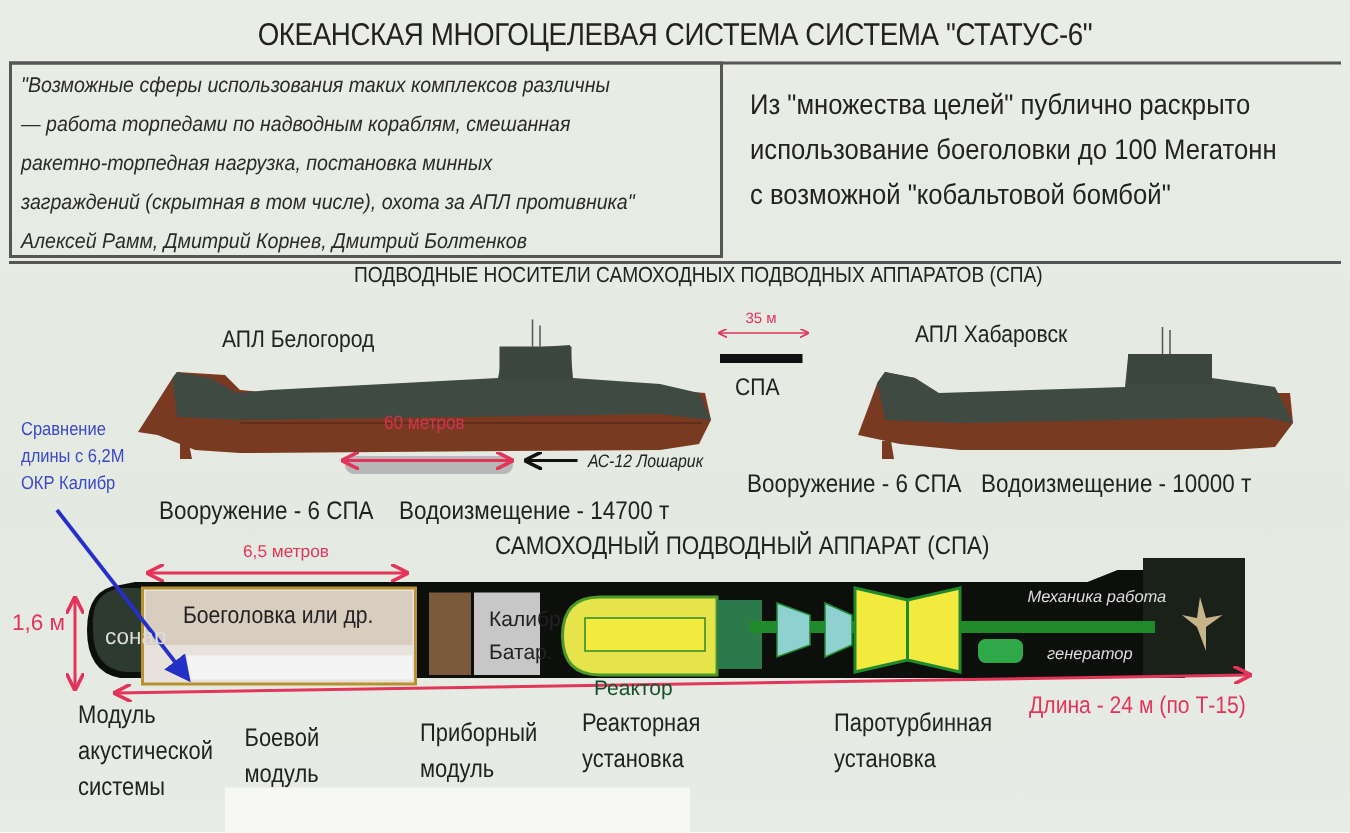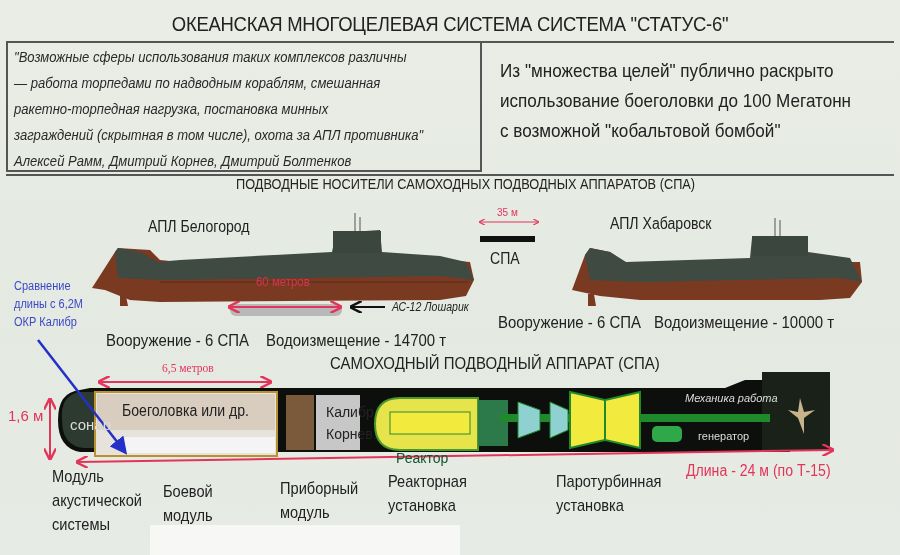--- a/index.html
+++ b/index.html
@@ -132,31 +132,31 @@
 <div class="abs label-l" style="left:498px;top:313px;">Вооружение - 6 СПА</div>
 <div class="abs label-l" style="left:654px;top:313px;">Водоизмещение - 10000 т</div>
 
 <div class="abs blue" style="left:14px;top:277px;">
   <div>Сравнение</div>
   <div>длины с 6,2М</div>
   <div>ОКР Калибр</div>
 </div>
 
 <div class="abs sub2">САМОХОДНЫЙ ПОДВОДНЫЙ АППАРАТ (СПА)</div>
-<div class="abs red" style="left:162px;top:362px;font-size:11.5px;white-space:nowrap;font-family:Liberation Serif, serif;">6,5 метров</div>
+<div class="abs red" style="left:162px;top:362px;font-size:11.5px;white-space:nowrap;">6,5 метров</div>
 <div class="abs red" style="left:8px;top:407px;font-size:15px;white-space:nowrap;">1,6 м</div>
 <div class="abs red" style="left:686px;top:462px;font-size:16px;white-space:nowrap;transform:scaleX(0.88);transform-origin:left;">Длина - 24 м (по Т-15)</div>
 
 <div class="abs" style="left:70px;top:416px;font-size:15px;color:#ddd;">сонар</div>
 <div class="abs" style="left:122px;top:402px;font-size:16px;color:#222;white-space:nowrap;transform:scaleX(0.88);transform-origin:left;">Боеголовка или др.</div>
 <div class="abs" style="left:326px;top:404px;font-size:14px;color:#222;">Калибр</div>
-<div class="abs" style="left:326px;top:426px;font-size:14px;color:#222;">Корнев.</div>
+<div class="abs" style="left:326px;top:426px;font-size:14px;color:#222;">Батар.</div>
 <div class="abs" style="left:396px;top:426px;font-size:14px;color:#14532d;margin-top:24px;">Реактор</div>
 <div class="abs" style="left:685px;top:392px;font-size:11px;font-style:italic;color:#ddd;white-space:nowrap;">Механика работа</div>
-<div class="abs" style="left:698px;top:430px;font-size:11px;color:#ddd;">генератор</div>
+<div class="abs" style="left:698px;top:430px;font-size:11px;font-style:italic;color:#ddd;">генератор</div>
 
 <div class="abs mod" style="left:52px;top:465px;">
   <div>Модуль</div>
   <div>акустической</div>
   <div>системы</div>
 </div>
 <div class="abs mod" style="left:163px;top:480px;">
   <div>Боевой</div>
   <div>модуль</div>
 </div>

